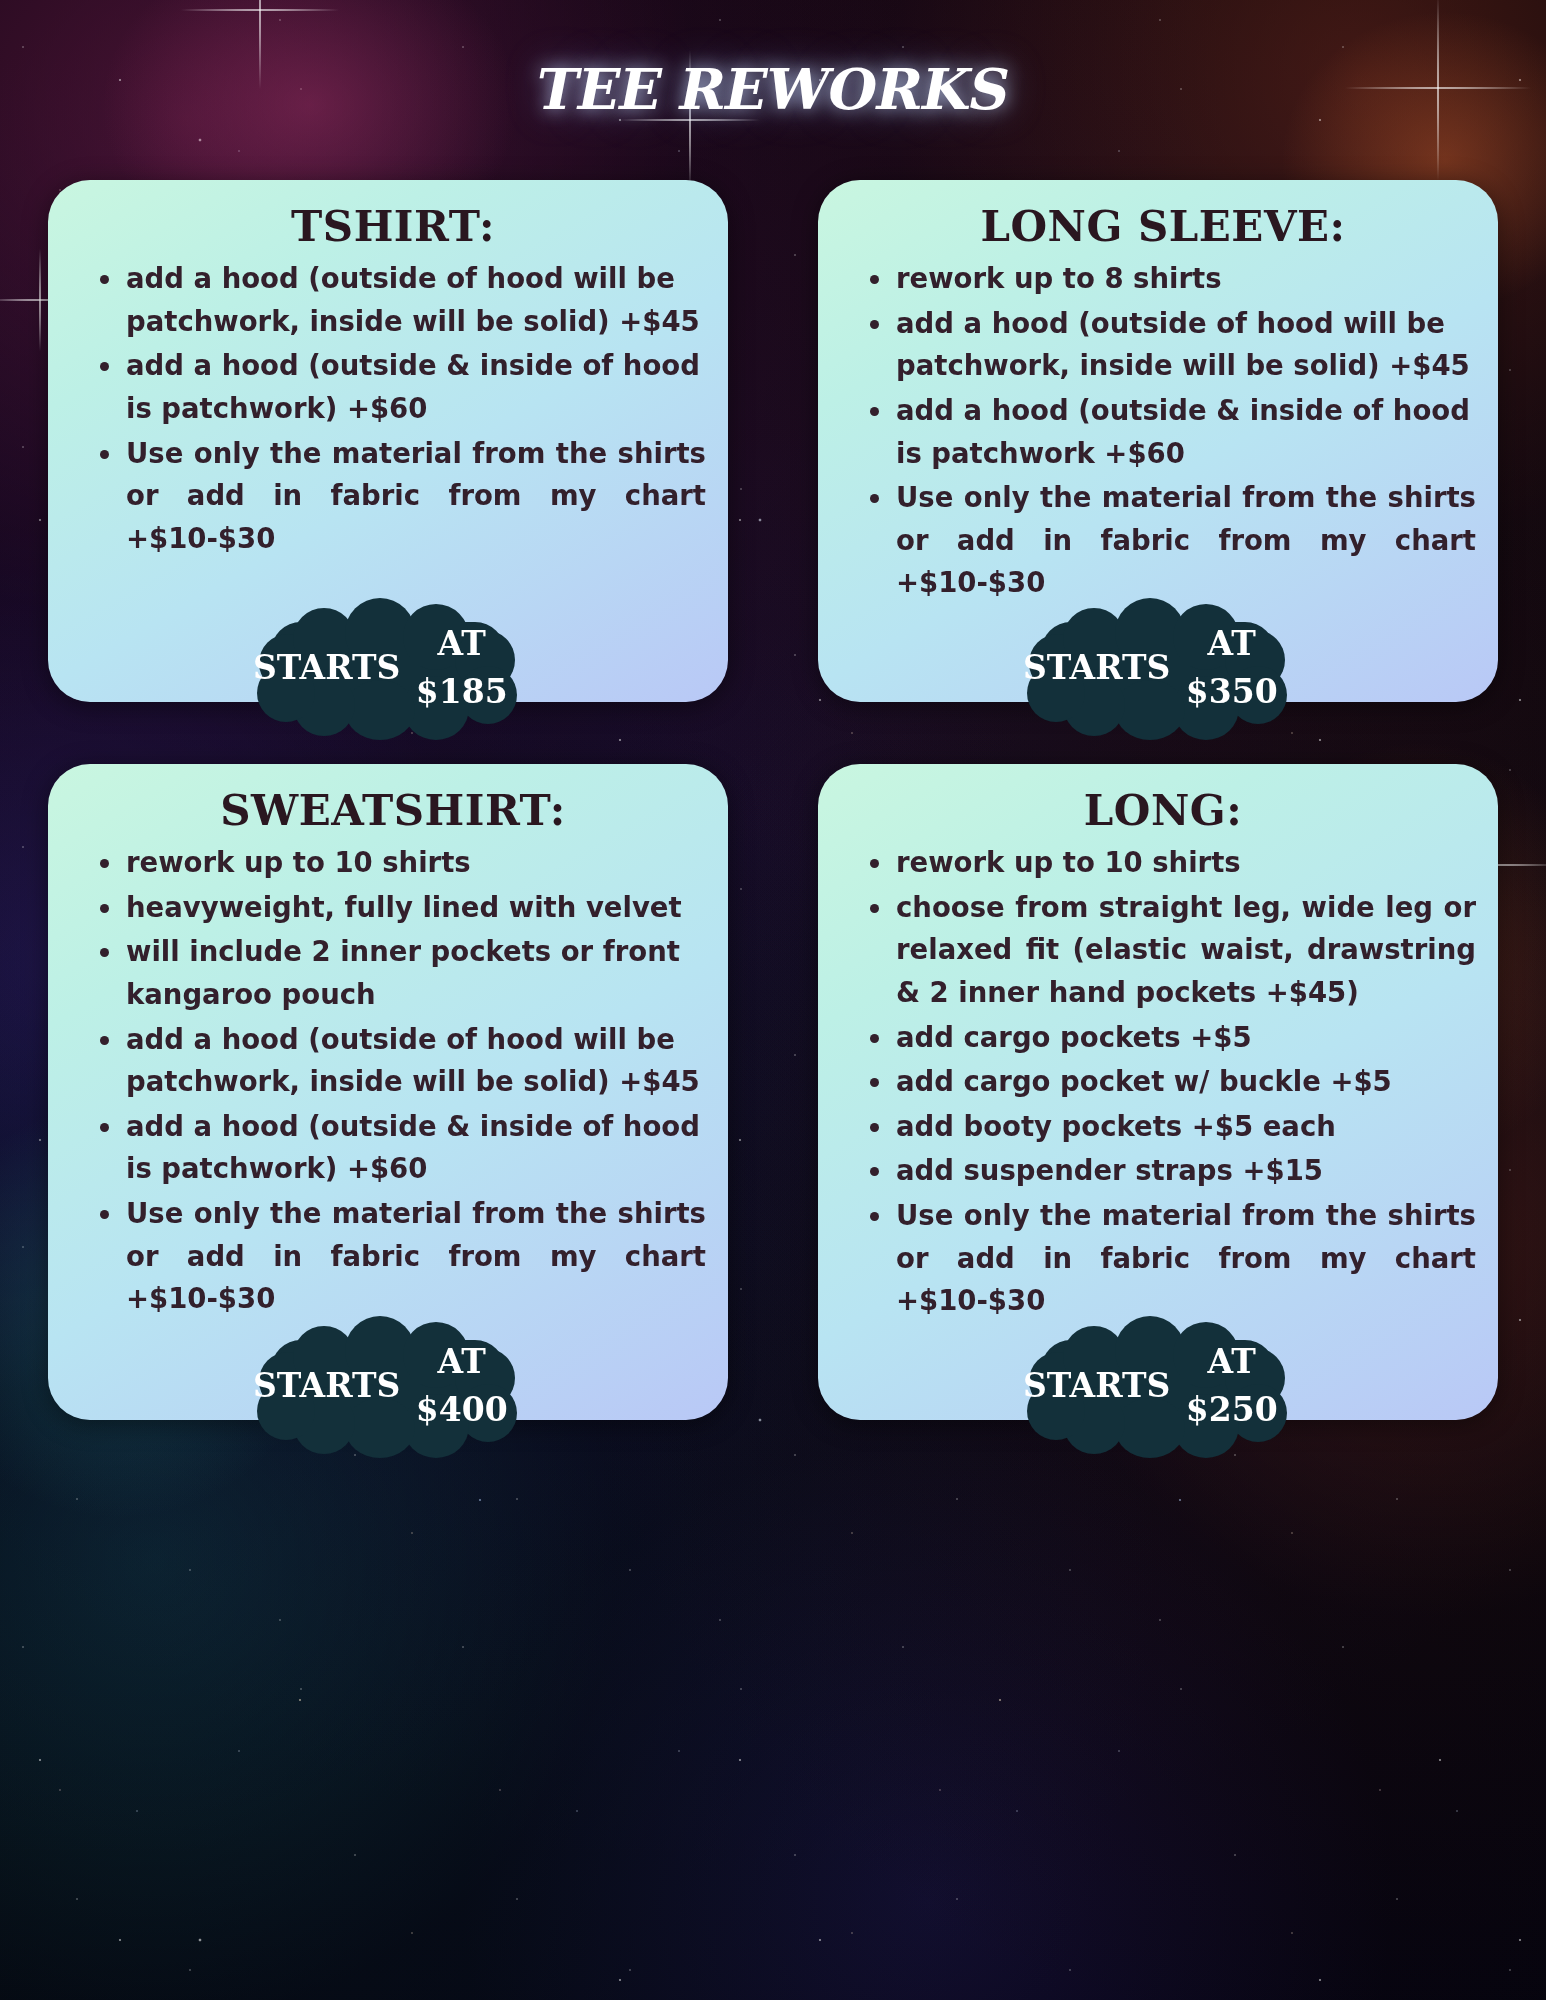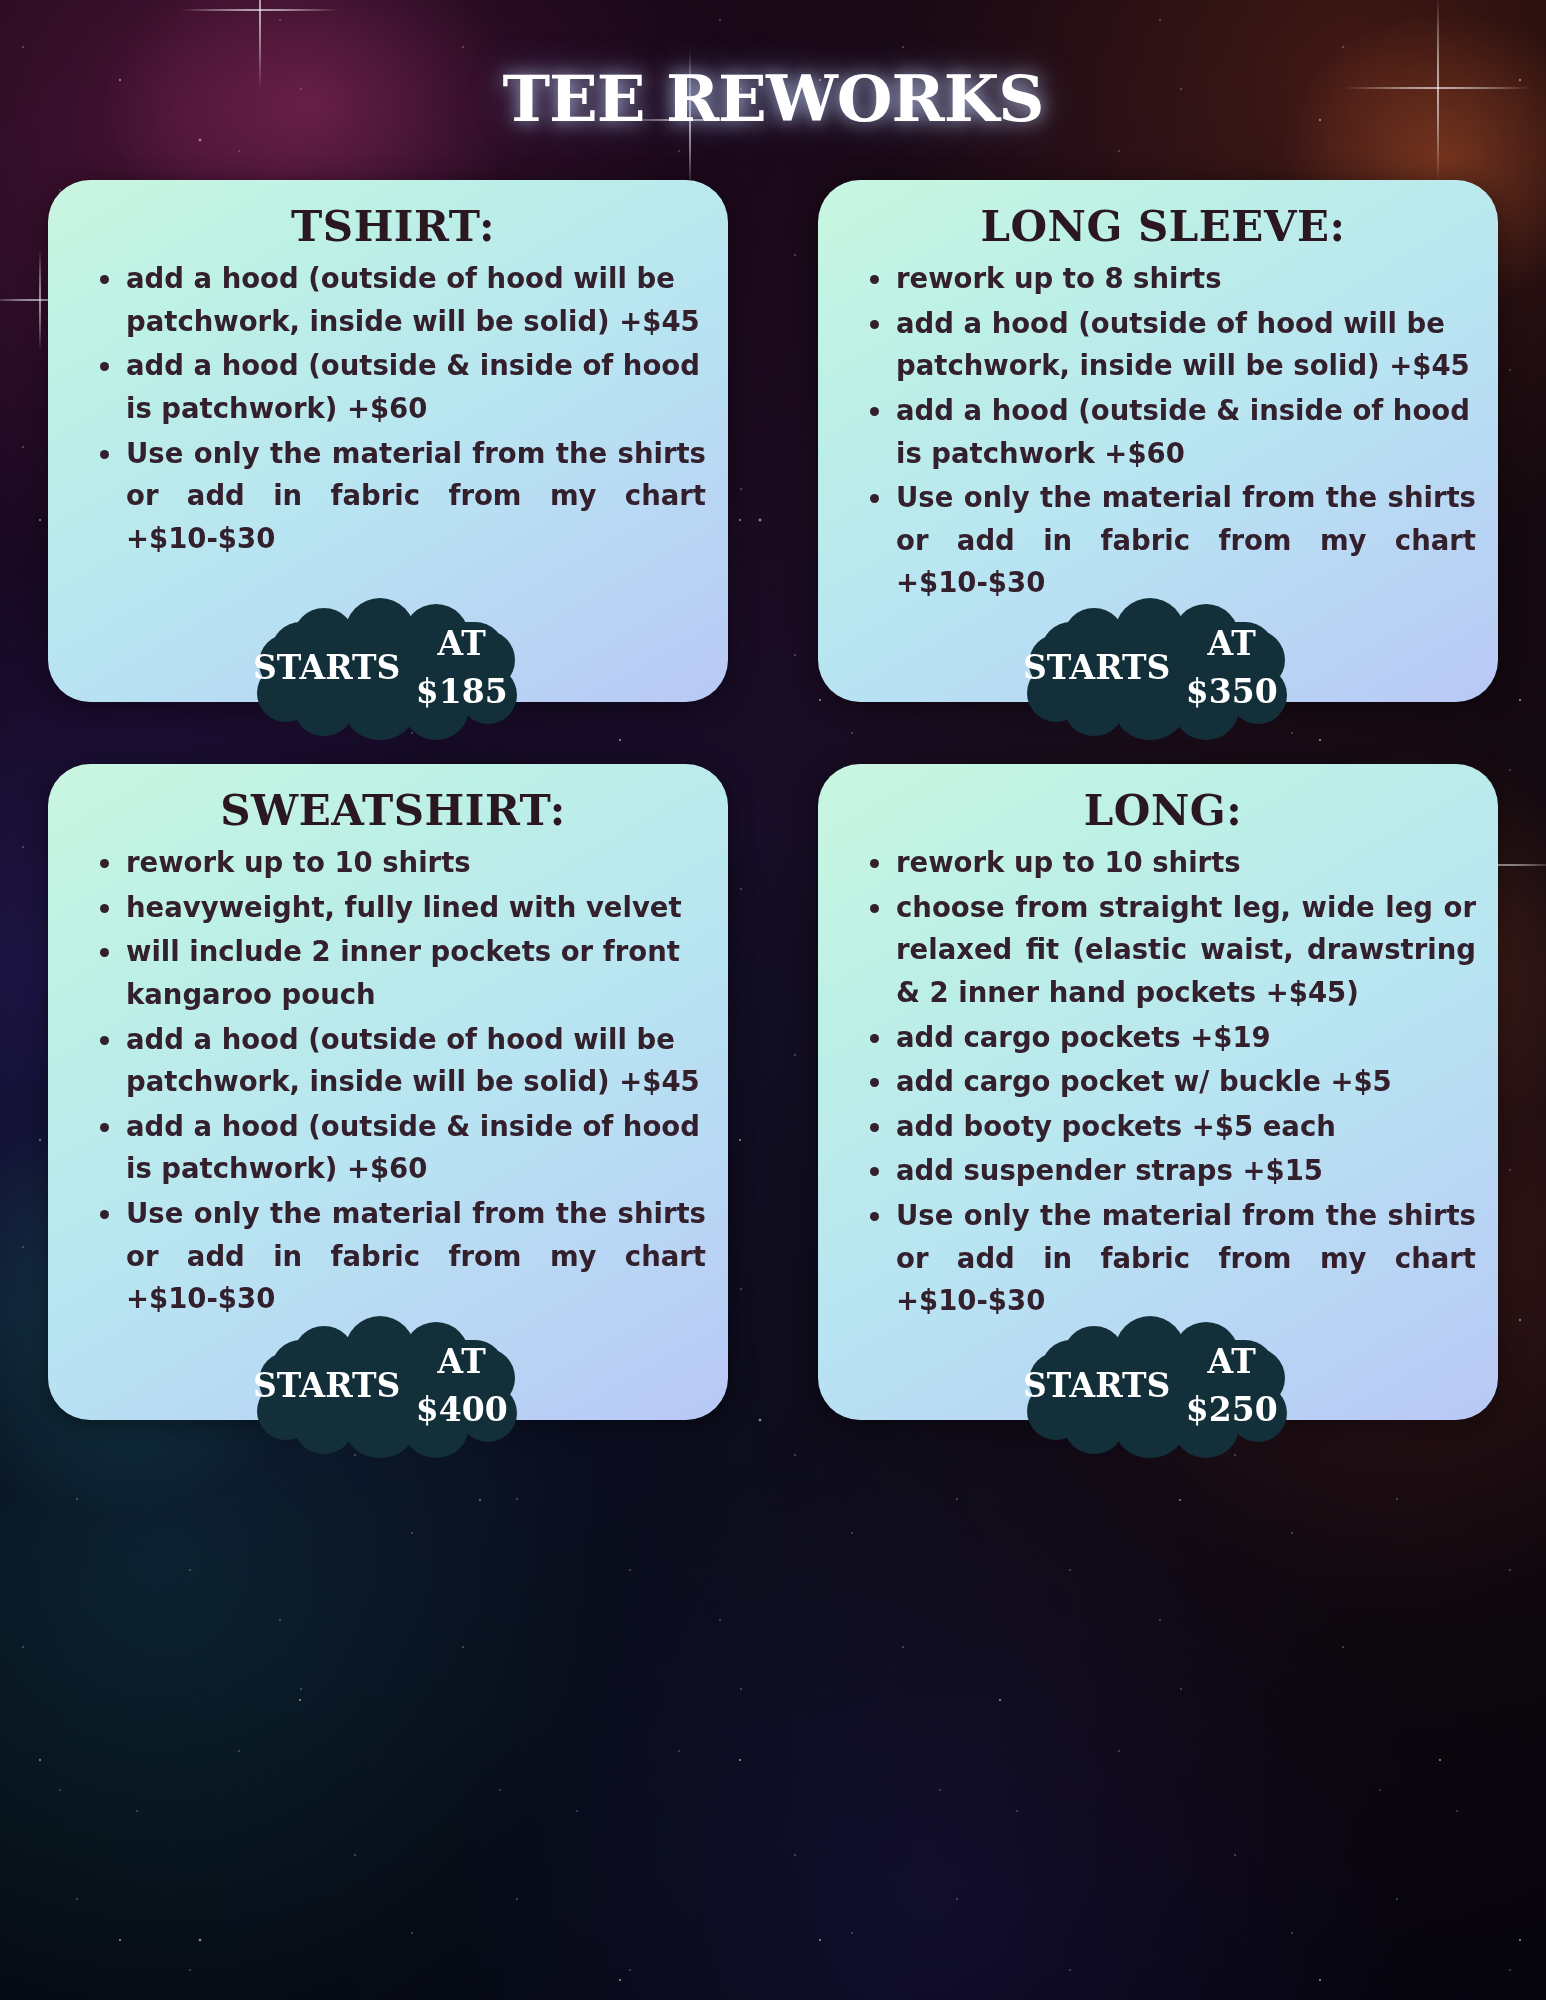--- a/index.html
+++ b/index.html
@@ -95,24 +95,25 @@
     height: 2000px;
   }
   #title {
     position: absolute;
     top: 18px;
     left: 0;
     width: 100%;
     text-align: center;
     font-family: "DejaVu Serif", serif;
     font-weight: 700;
-    font-size: 64px;
+    font-size: 56px;
     letter-spacing: -1px;
     color: #ffffff;
     text-shadow: 0 0 18px rgba(200,220,255,.75), 0 0 40px rgba(150,180,255,.45);
+    font-style: italic;
   }
 
   #grid {
     position: absolute;
     top: 180px;
     left: 48px;
     width: 1450px;
     display: grid;
     grid-template-columns: 680px 680px;
     column-gap: 90px;
@@ -313,21 +314,21 @@
         <div class="price-line">STARTS</div>
         <div class="price-line">AT $400</div>
       </div>
     </div>
 
     <div class="card">
       <div class="card-title">LONG:</div>
       <ul class="bullets">
         <li class="nojustify">rework up to 10 shirts</li>
         <li>choose from straight leg, wide leg or relaxed fit (elastic waist, drawstring &amp; 2 inner hand pockets +$45)</li>
-        <li class="nojustify">add cargo pockets +$19</li>
+        <li class="nojustify">add cargo pockets +$5</li>
         <li class="nojustify">add cargo pocket w/ buckle +$5</li>
         <li class="nojustify">add booty pockets +$5 each</li>
         <li class="nojustify">add suspender straps +$15</li>
         <li>Use only the material from the shirts or add in fabric from my chart +$10-$30</li>
       </ul>
       <div class="price-badge">
         <div class="cloud">
           <span class="body"></span>
           <i style="left:6px;top:34px;width:58px;height:58px;"></i>
           <i style="left:40px;top:8px;width:62px;height:62px;"></i>

